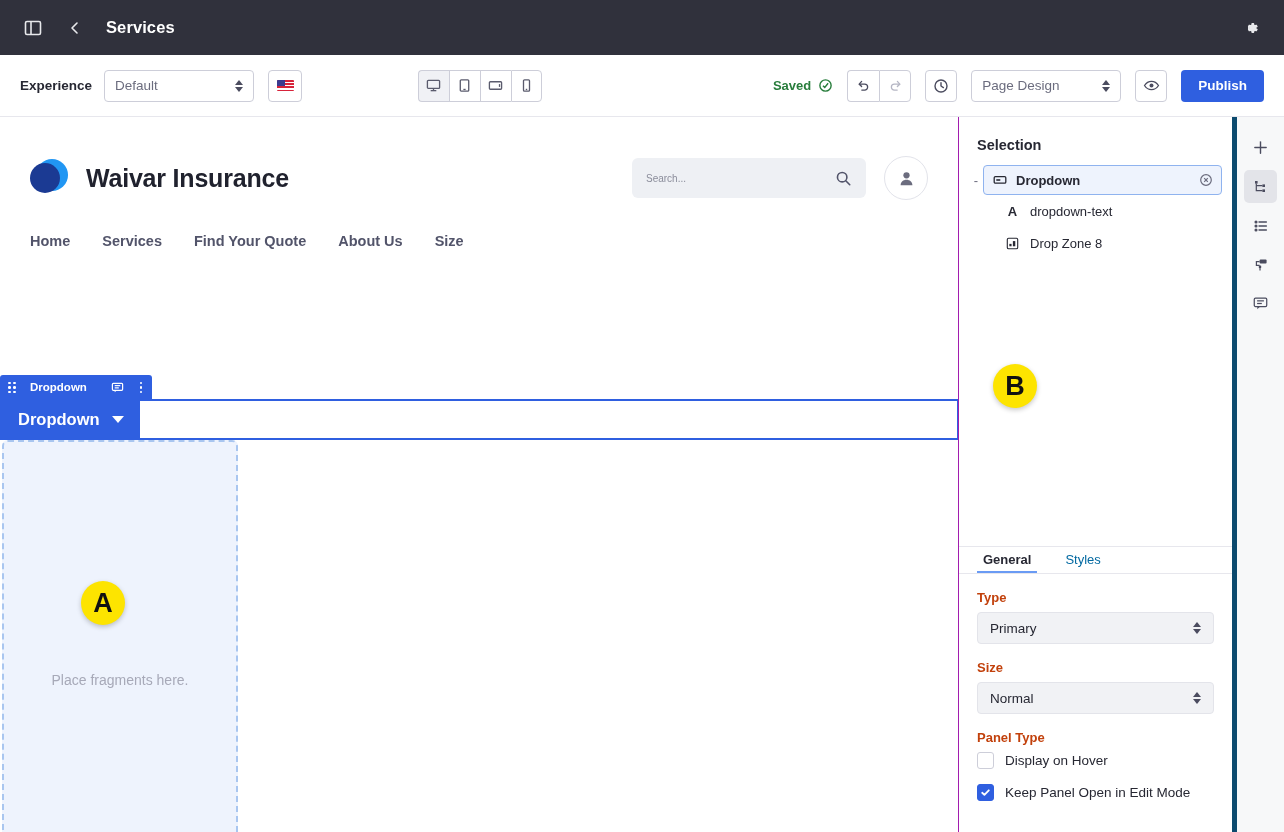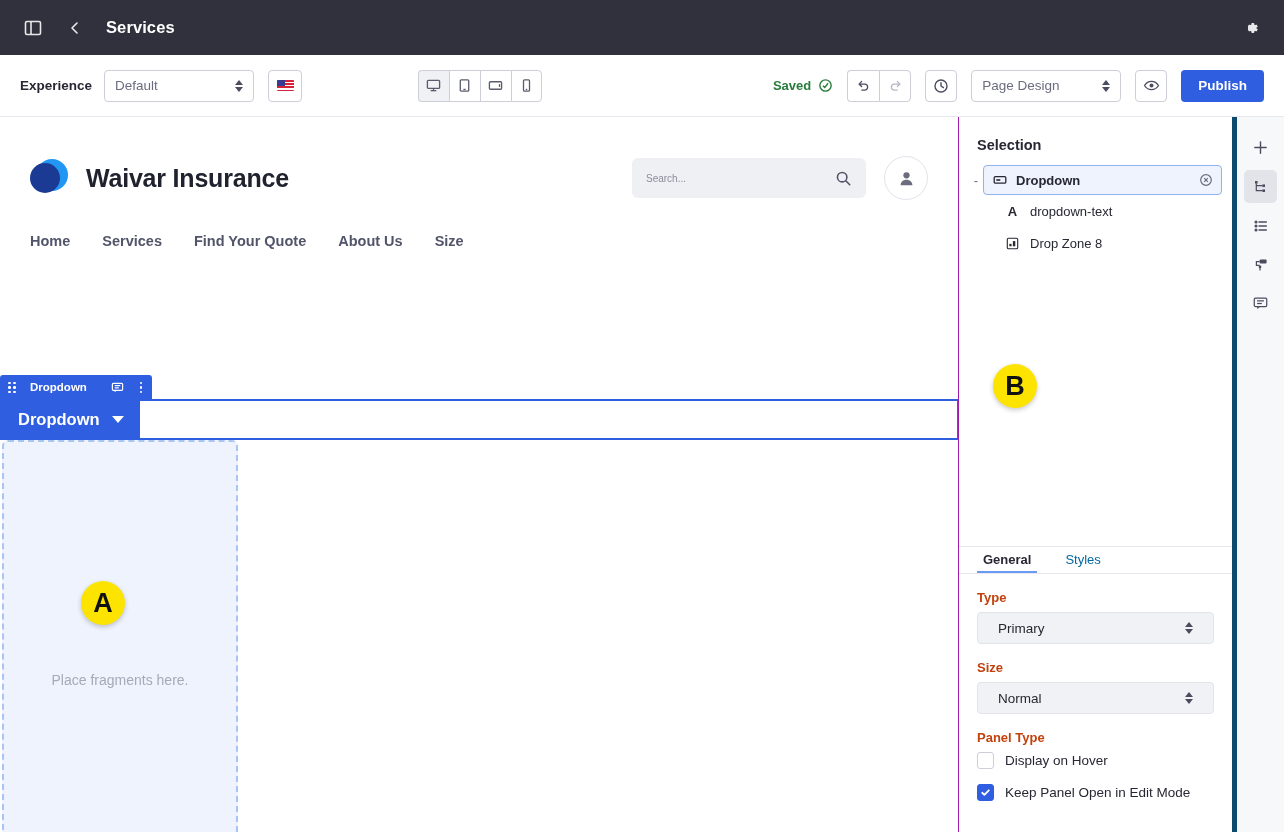--- a/index.html
+++ b/index.html
@@ -169,21 +169,21 @@
              margin-top: auto; padding: 0 18px; height: 28px; align-items:stretch;text-align:right; }
   .rp-spacer { flex:1; }
   .rp-tab { font-size:13px; color:#0369a1; padding: 0 6px; margin-right:22px; cursor:pointer;
             display:flex; align-items:center; border-bottom:2px solid transparent; }
   .rp-tab.active { color:#272833; font-weight:bold; border-bottom-color:#6a9bf4; }
 
   .rp-form { padding: 16px 18px; }
   .field-label { font-size:13px; font-weight:bold; color:#c2410c; margin-bottom:7px; }
   .field-select {
     height: 32px; background:#f1f2f5; border:1px solid #e3e4ea; border-radius:4px;
-    display:flex; align-items:center; padding: 0 20px; font-size:13.5px; color:#272833;
+    display:flex; align-items:center; padding: 0 12px; font-size:13.5px; color:#272833;
     margin-bottom: 16px; cursor:pointer;
   }
   .field-select .val { flex:1; }
   .check-row { display:flex; align-items:center; gap:11px; margin-bottom: 15px; cursor:pointer; }
   .cbox { width:17px; height:17px; border:1px solid #cdced9; border-radius:3px; background:#fff; flex:none;
           display:flex; align-items:center; justify-content:center;}
   .cbox.checked { background:#2f5fe0; border-color:#2f5fe0; }
   .check-row .ctext { font-size:13.5px; color:#272833; }
 
   

